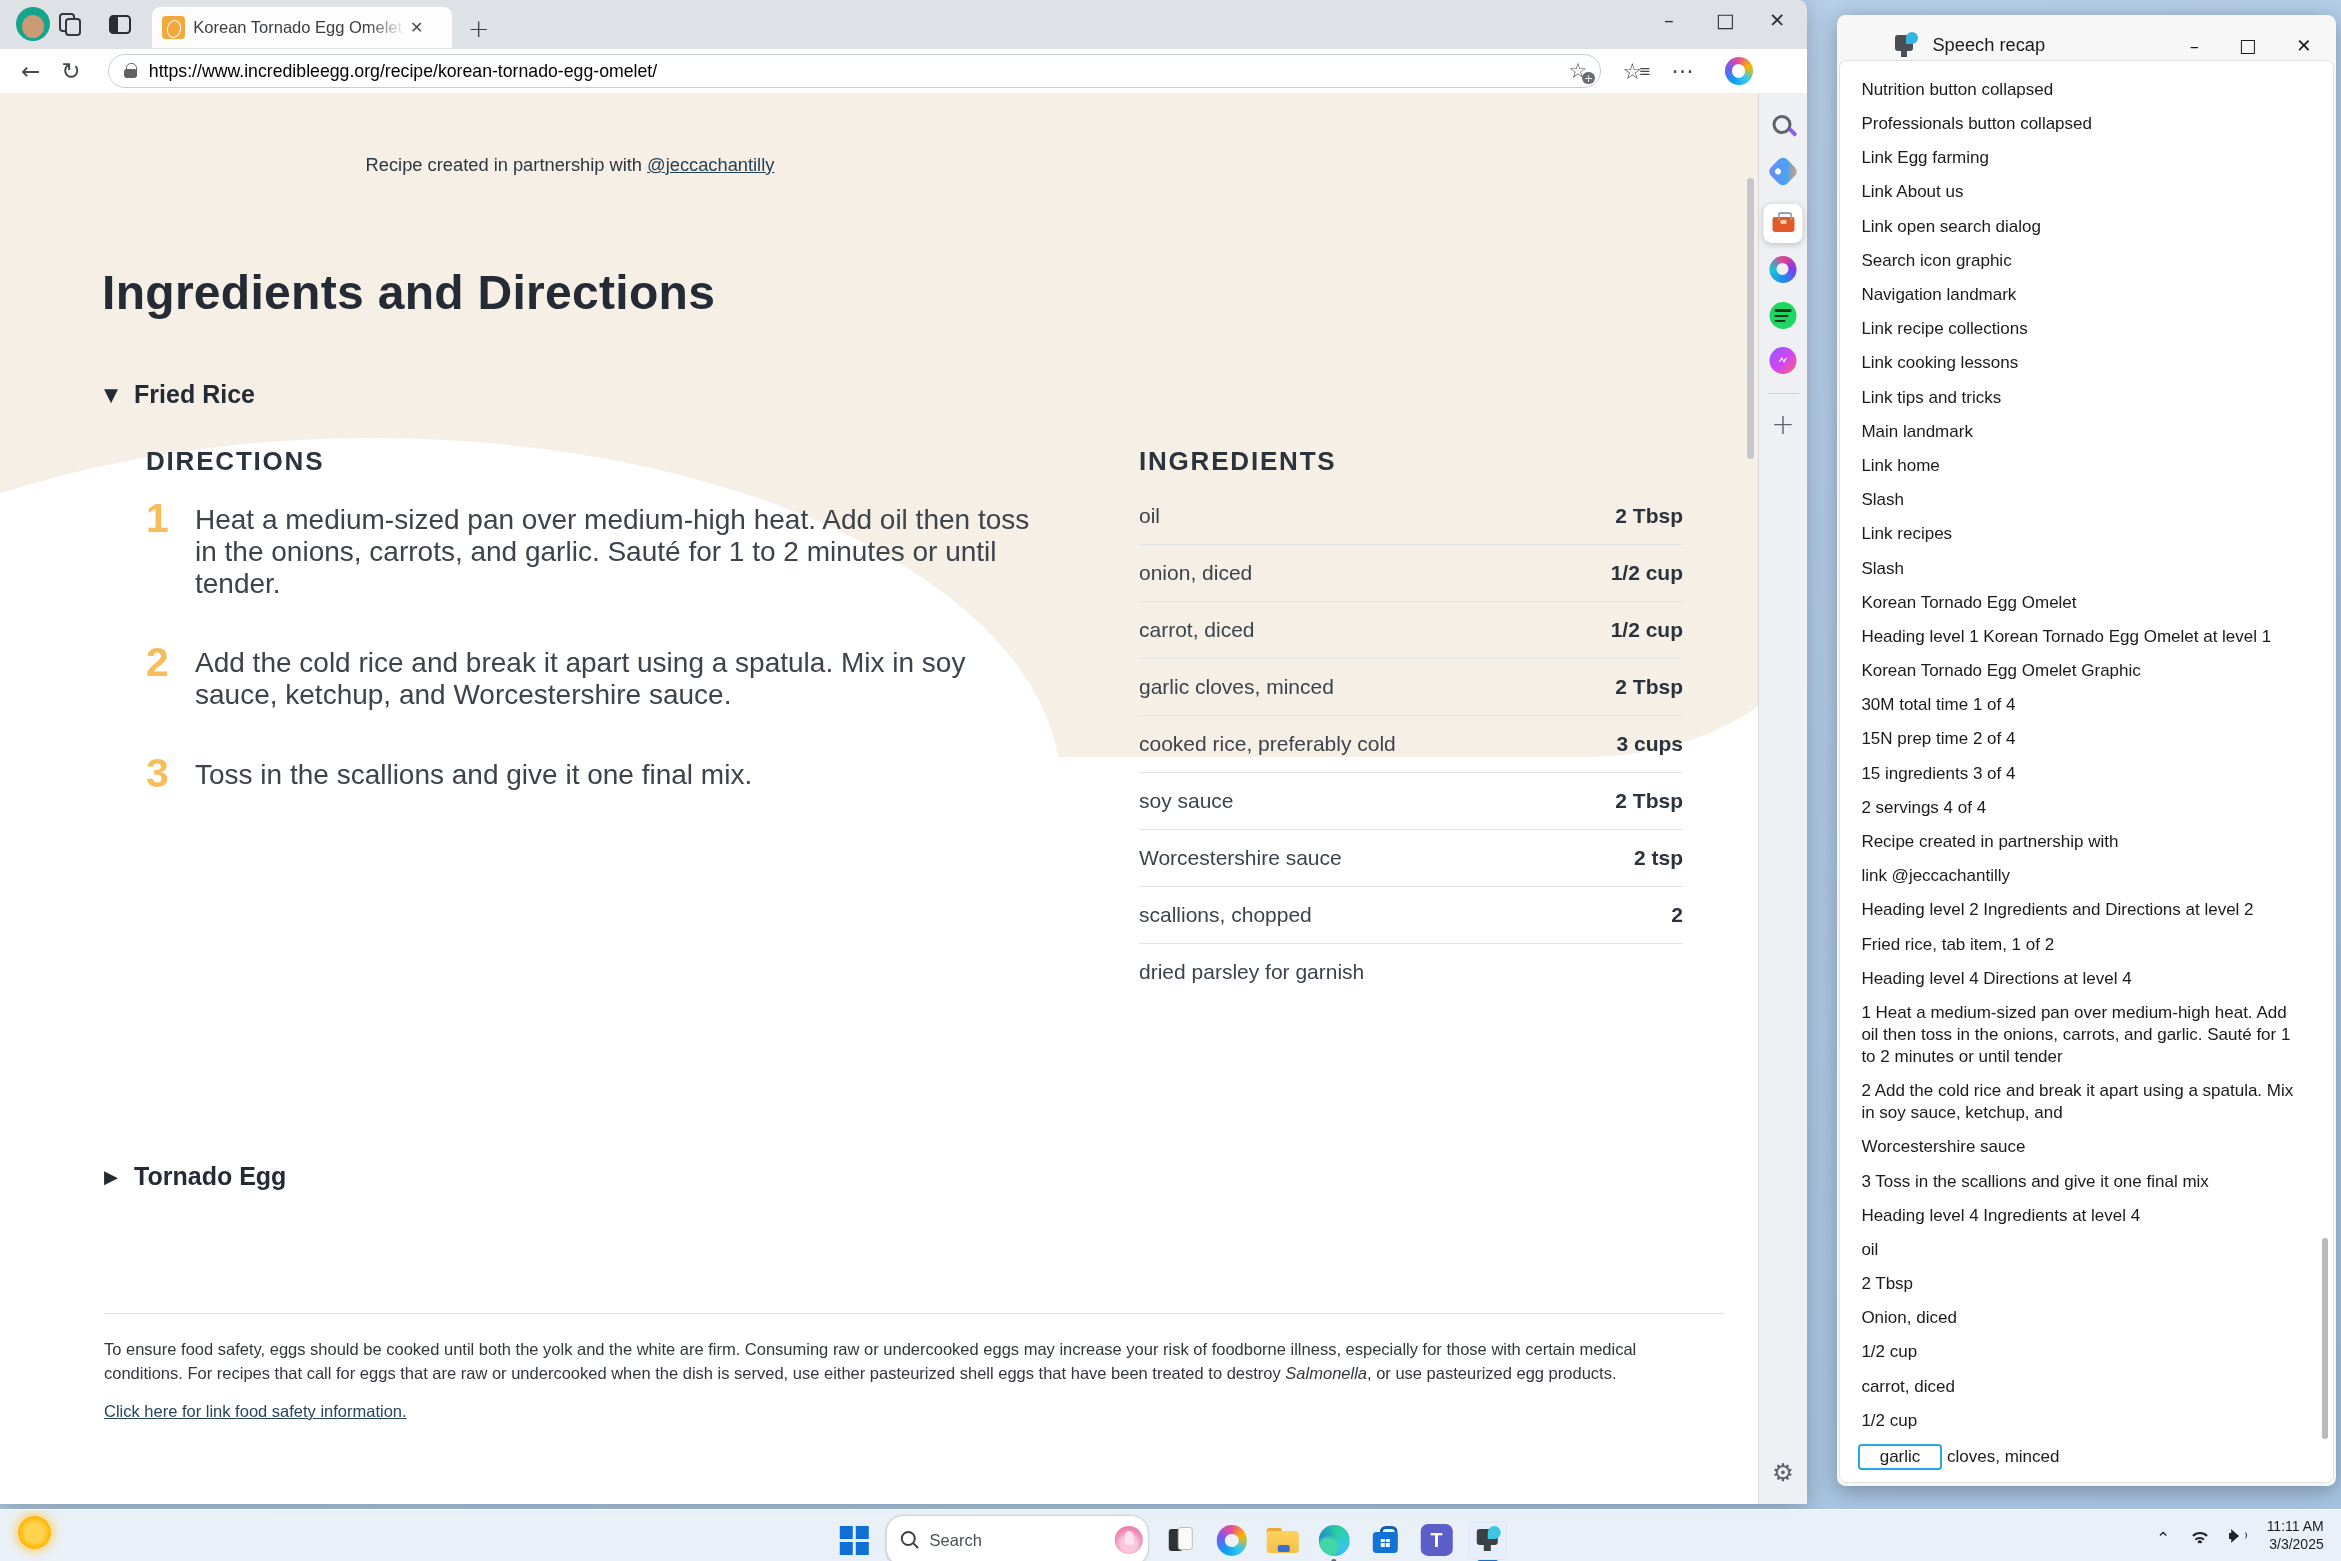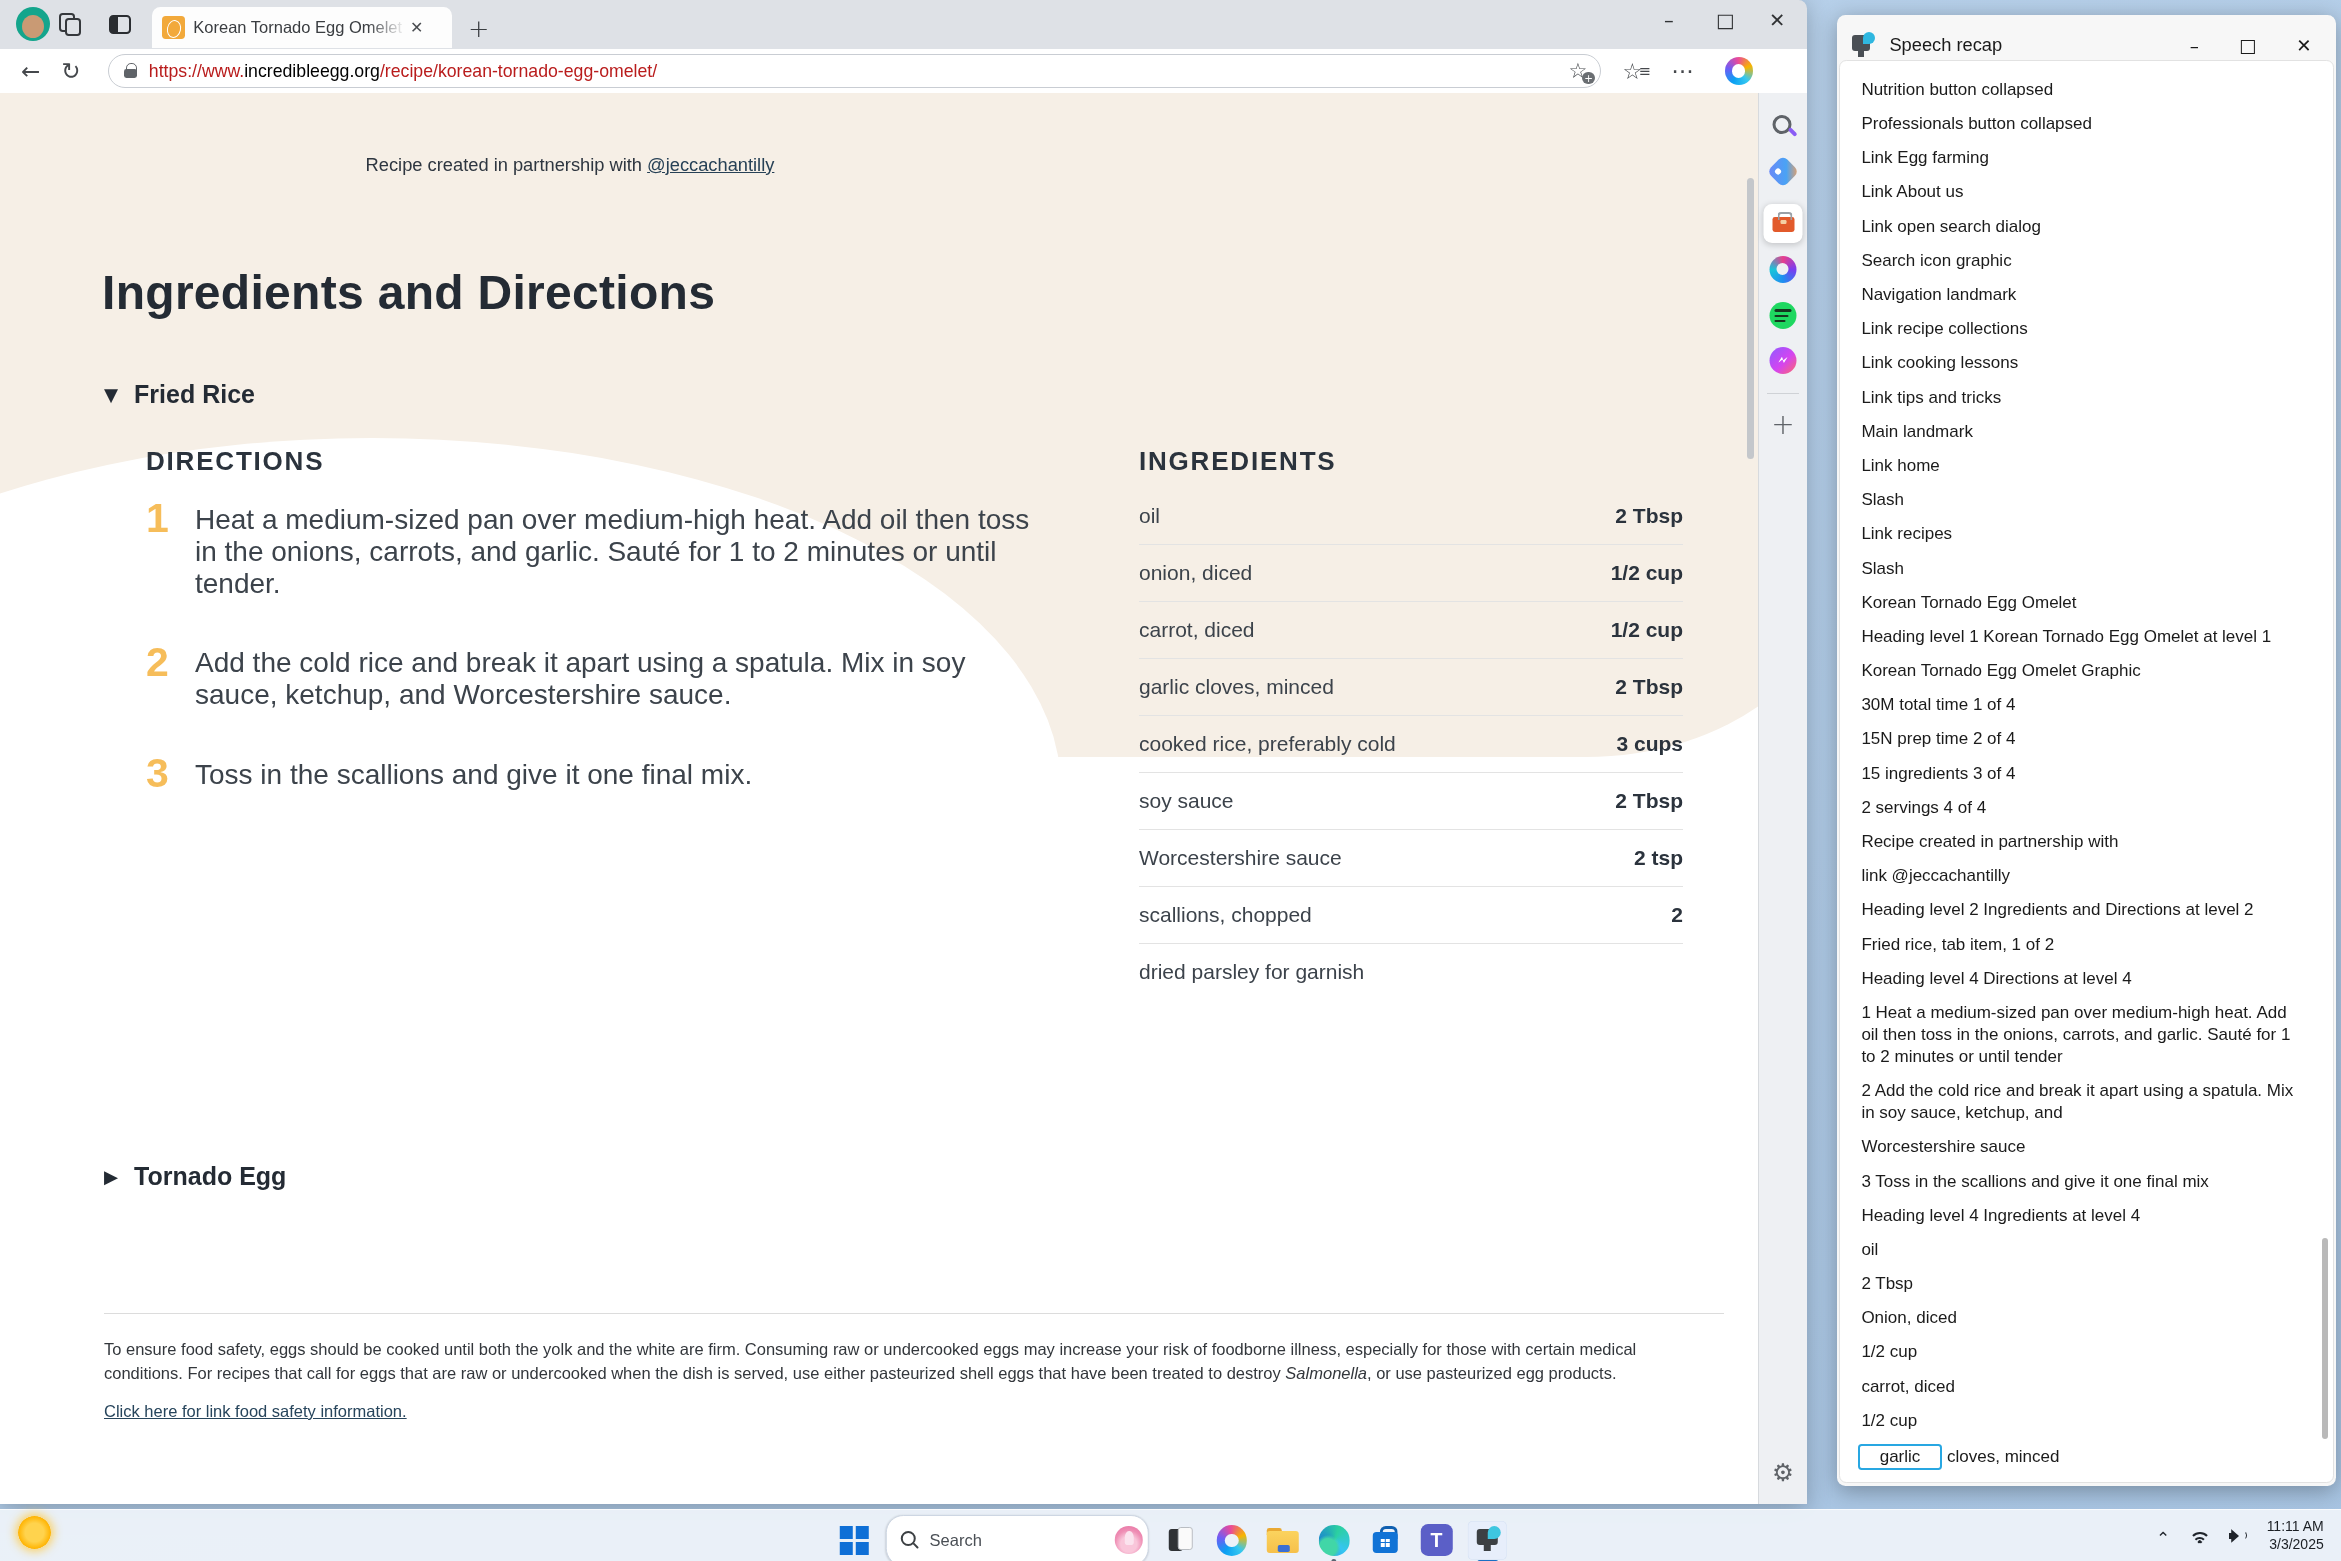--- a/index.html
+++ b/index.html
@@ -27,21 +27,21 @@
   .tab-close { font-size:16px; color:#4a4d51; margin-left:3.7px; }
   .newtab { position:absolute; left:468px; top:13.4px; font-size:25.6px; color:#3a3d41; font-weight:300; }
   .wctl { position:absolute; top:8.5px; font-size:19.5px; color:#303234; }
   .toolbar { position:absolute; left:0; top:49px; right:0; height:44px; background:#fff; display:flex; align-items:center; }
   .nav-ic { font-size:23px; color:#45484c; margin-left:21px; }
   .urlbar { margin-left:27px; width:1493px; height:34px; border:1.2px solid #c9cdd3; border-radius:17px; background:#fff; display:flex; align-items:center; padding:0 12.2px; }
   .lock { position:relative; width:13.4px; height:16px; margin:0 11px 0 3.7px; }
   .lock::before { content:""; position:absolute; left:1.8px; top:0; width:8.5px; height:8.5px; border:1.8px solid #5f6368; border-radius:4.9px 4.9px 0 0; }
   .lock::after { content:""; position:absolute; left:0; top:6.1px; width:12.2px; height:9.1px; background:#5f6368; border-radius:2.4px; }
   .url { font-size:17.7px; white-space:nowrap; }
-  .url .dim { color:#b91c1c; } .url .host { color:#000000; }
+  .url .dim { color:#000000; } .url .host { color:#000000; }
   .urlbar .spring { flex:1; }
   .star-add { position:relative; font-size:21px; color:#45484c; }
   .star-add i { position:absolute; right:-7.3px; bottom:-1.2px; width:12.2px; height:12.2px; background:#6a6e72; color:#fff; border-radius:50%; font-style:normal; font-size:10.4px; line-height:12.2px; text-align:center; }
   .tb-right { display:flex; align-items:center; gap:29px; margin-left:22px; }
   .fav-list { position:relative; font-size:22px; color:#45484c; }
   .fav-list i { position:absolute; right:-8.5px; top:3.7px; font-style:normal; font-size:14.6px; color:#45484c; }
   .more { font-size:23px; color:#45484c; letter-spacing:1.2px; }
   .copilot { width:28px; height:28px; border-radius:50%; background:conic-gradient(from 210deg,#0ba0f2,#6d5df6,#e9499b,#f7b500,#35c8f0,#0ba0f2); position:relative; }
   .copilot::after { content:""; position:absolute; left:7.3px; top:7.3px; width:13.4px; height:13.4px; border-radius:50%; background:#fff; }
 
@@ -90,21 +90,21 @@
   .ing-row:last-child { border-bottom:none; }
   .ing-name { font-size:21px; color:#3c434b; }
   .ing-amt { font-size:21px; font-weight:700; color:#2b333d; }
   .hr { position:absolute; left:104px; top:1220px; width:1620px; height:1.2px; background:#dcdcdc; }
   .disclaimer { position:absolute; left:104px; top:1244px; width:1574px; font-size:16.5px; line-height:24.4px; color:#33373c; }
   .safety-link { position:absolute; left:104px; top:1309px; font-size:16.5px; color:#27455c; text-decoration:underline; }
   .pg-scroll { position:absolute; right:3.7px; top:85px; width:7.3px; height:281px; background:#c4c7cb; border-radius:3.7px; }
 
   
   .speech { position:absolute; left:1837px; top:14.6px; width:499px; height:1471px; background:#f7f7f7; border-radius:8.5px; box-shadow:0 4.9px 22px rgba(0,0,0,.3); }
-  .sp-titlebar { position:absolute; left:0; top:0; right:0; height:61px; display:flex; align-items:center; }
+  .sp-titlebar { position:absolute; left:0; top:0; right:0; height:61px; display:flex; align-items:center;padding-left:43px; }
   .sp-appicon { position:relative; width:24.4px; height:24.4px; margin-left:13.4px; }
   .sp-appicon .mon { position:absolute; left:1.2px; top:2.4px; width:18.3px; height:16px; background:#4a4f55; border-radius:3px; }
   .sp-appicon .mon::after { content:""; position:absolute; left:6.1px; bottom:-6.1px; width:6.1px; height:6.1px; background:#4a4f55; }
   .sp-appicon .bub { position:absolute; right:0; top:-1.2px; width:12.2px; height:12.2px; border-radius:50% 50% 50% 0; background:#2fb7e0; }
   .sp-title { margin-left:14.6px; font-size:18.3px; color:#1a1a1a; }
   .sp-ctls { margin-left:auto; display:flex; gap:40px; margin-right:24.4px; font-size:18.3px; color:#1a1a1a; }
   .sp-card { position:absolute; left:2.4px; right:2.4px; top:45px; bottom:2.4px; background:#fff; border:1.2px solid #e2e2e2; border-radius:7.3px; padding:18.3px 27px 6.1px 21px; overflow:hidden; }
   .sp-line { font-size:17px; line-height:22px; color:#1b1b1b; margin-bottom:12.2px; }
   .sp-current { font-size:17px; line-height:22px; color:#1b1b1b; }
   .hl-word { display:inline-block; border:2.4px solid #28a7e2; border-radius:3.7px; padding:0 20px; margin-left:-3.7px; }

